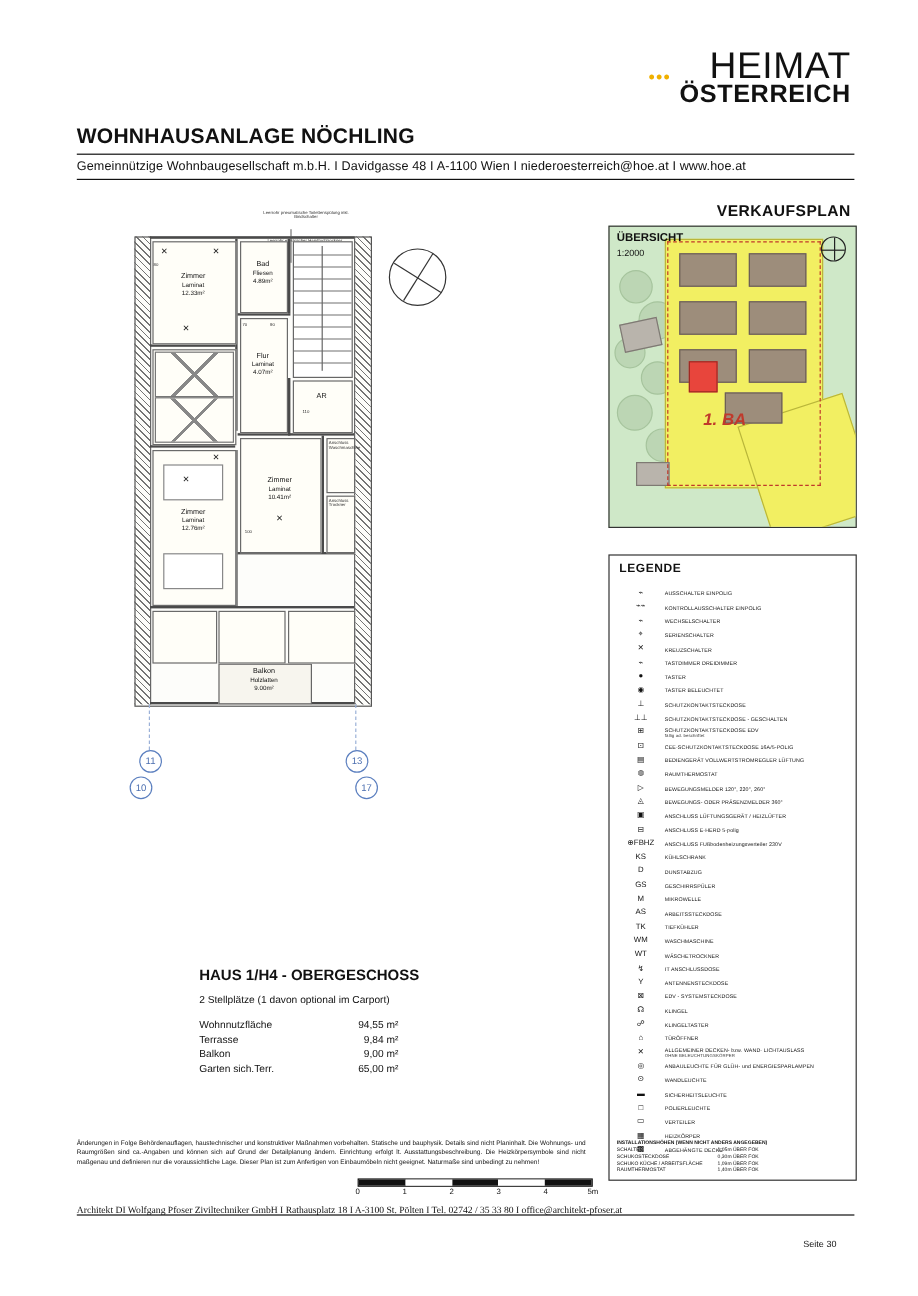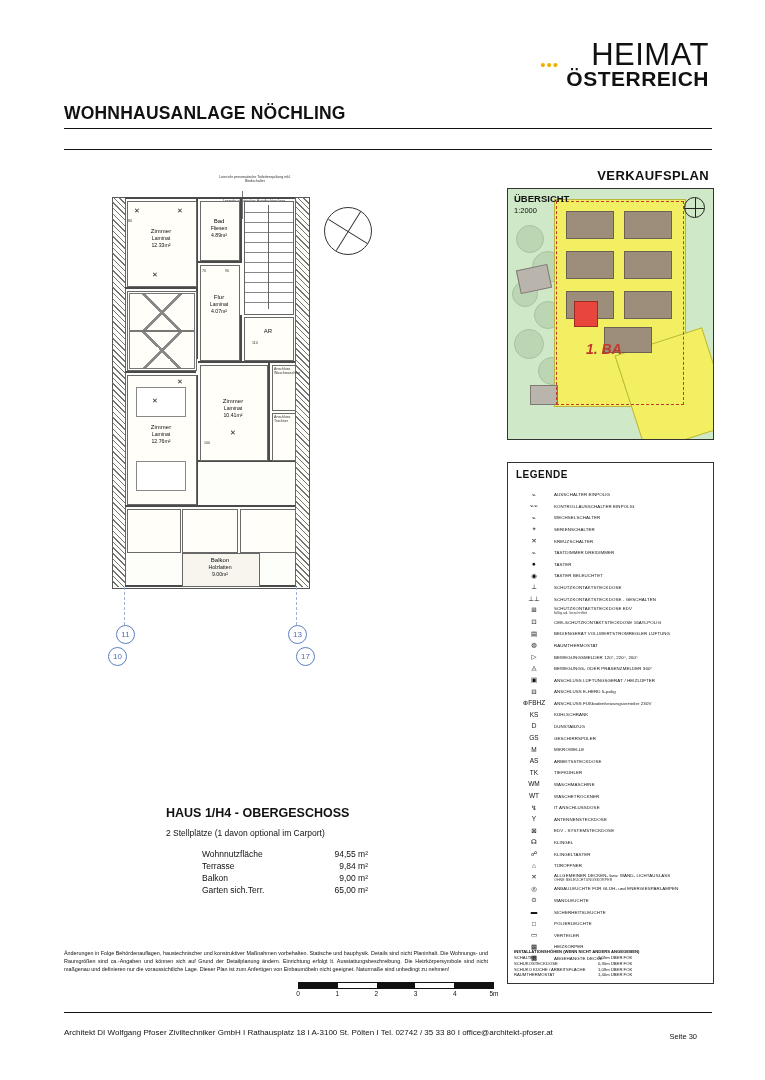--- a/index.html
+++ b/index.html
@@ -367,21 +367,21 @@
   }
   .areas {
     position: absolute;
     left: 166px;
     top: 848px;
     font-size: 8.5px;
     color: #111;
     line-height: 1.42;
   }
   .areas .row { display: flex; }
-  .areas .k { width: 104px; flex: 0 0 104px; margin-left: 36px; }
+  .areas .k { width: 104px; flex: 0 0 104px; }
   .areas .v { width: 62px; flex: 0 0 62px; text-align: right; }
 
   .grundriss-note {
     position: absolute;
     left: 64px;
     top: 938px;
     width: 430px;
     font-size: 8.2px;
     font-weight: bold;
     color: #111;
@@ -428,23 +428,24 @@
     position: absolute;
     left: 64px;
     top: 1012px;
     width: 648px;
     height: 1px;
     background: #111;
   }
   .footer {
     position: absolute;
     left: 64px;
-    top: 1028px;
+    top: 1004px;
     font-size: 8px;
     color: #111;
+    font-family: Liberation Serif, serif;
   }
   .pageno {
     position: absolute;
     right: 68px;
     top: 1032px;
     font-size: 7.5px;
     color: #111;
   }
 </style>
 </head>
@@ -453,20 +454,21 @@
 <div class="page">
 
   <div class="logo">
     <div class="dots">•••</div>
     <div class="l1">HEIMAT</div>
     <div class="l2">ÖSTERREICH</div>
   </div>
 
   <div class="title">WOHNHAUSANLAGE NÖCHLING</div>
   <div class="rule-top"></div>
+  <div class="subtitle">Gemeinnützige Wohnbaugesellschaft m.b.H. I  Davidgasse 48  I  A-1100 Wien  I  niederoesterreich@hoe.at  I  www.hoe.at</div>
   <div class="rule-bottom-header"></div>
   <div class="verkaufsplan">VERKAUFSPLAN</div>
 
   <div class="plan-wrap">
 
     <div class="plan-outer"></div>
     <div class="plan-hatch-left"></div>
     <div class="plan-hatch-right"></div>
 
     <div class="tiny" style="left:118px; top:0px; width:90px; white-space:normal; text-align:center;">Leerrohr pneumatische Toilettenspülung inkl. Bindschalter</div>

